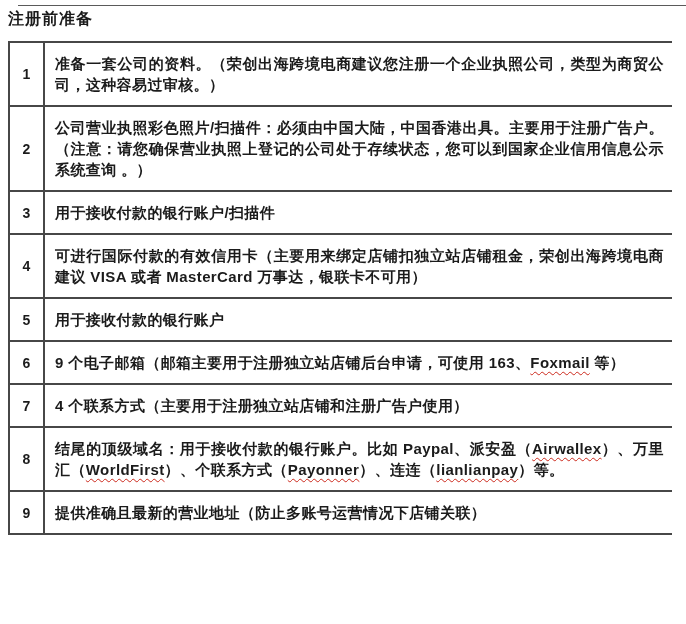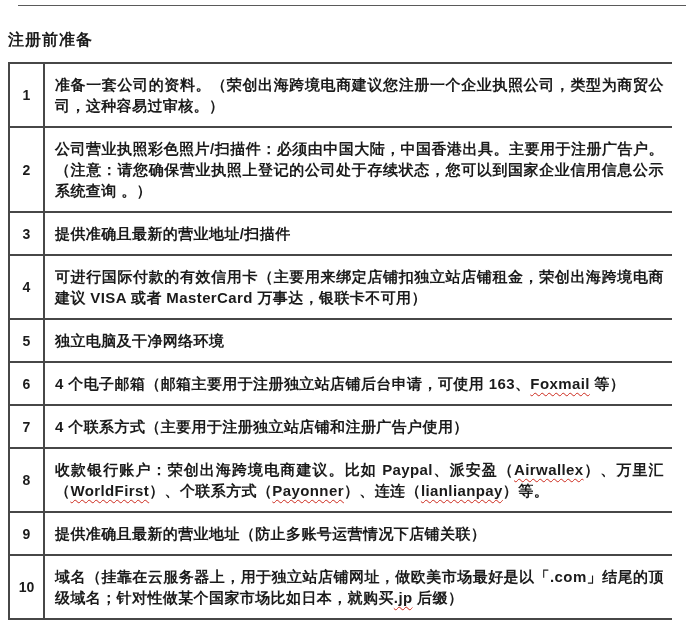--- a/index.html
+++ b/index.html
@@ -28,21 +28,21 @@
     height: 624px;
   }
   .top-rule {
     margin: 5px 0 0 18px;
     border-top: 1px solid #5a5a5a;
     height: 0;
   }
   .doc-title {
     font-size: 16px;
     line-height: 19px;
-    margin: 24px 0 13px 8px;
+    margin: 3px 0 13px 8px;
     letter-spacing: 1px;
   }
   table.prep-table {
     border-collapse: collapse;
     table-layout: fixed;
     margin-left: 8px;
     width: 664px;
   }
   .prep-table td {
     border-top: 2px solid var(--border-color);
@@ -90,52 +90,48 @@
     <td class="content-cell"><span>准备一套公司的资料。（荣创出海跨境电商建议您注册一个企业执照公司，类型为商贸公司，这种容易过审核。）</span></td>
   </tr>
 
   <tr>
     <td class="num-cell">2</td>
     <td class="content-cell"><span>公司营业执照彩色照片/扫描件：必须由中国大陆，中国香港出具。主要用于注册广告户。（注意：请您确保营业执照上登记的公司处于存续状态，您可以到国家企业信用信息公示系统查询 。）</span></td>
   </tr>
 
   <tr>
     <td class="num-cell">3</td>
-    <td class="content-cell"><span>提供准确且最新的营业地址/扫描件</span></td>
+    <td class="content-cell"><span>用于接收付款的银行账户/扫描件</span></td>
   </tr>
 
   <tr>
     <td class="num-cell">4</td>
     <td class="content-cell"><span>可进行国际付款的有效信用卡（主要用来绑定店铺扣独立站店铺租金，荣创出海跨境电商建议 VISA 或者 MasterCard 万事达，银联卡不可用）</span></td>
   </tr>
 
   <tr>
     <td class="num-cell">5</td>
-    <td class="content-cell"><span>独立电脑及干净网络环境</span></td>
+    <td class="content-cell"><span>用于接收付款的银行账户</span></td>
   </tr>
 
   <tr>
     <td class="num-cell">6</td>
-    <td class="content-cell"><span>4 个电子邮箱（邮箱主要用于注册独立站店铺后台申请，可使用 163、</span><span class="wavy">Foxmail</span><span> 等）</span></td>
+    <td class="content-cell"><span>9 个电子邮箱（邮箱主要用于注册独立站店铺后台申请，可使用 163、</span><span class="wavy">Foxmail</span><span> 等）</span></td>
   </tr>
 
   <tr>
     <td class="num-cell">7</td>
     <td class="content-cell"><span>4 个联系方式（主要用于注册独立站店铺和注册广告户使用）</span></td>
   </tr>
 
   <tr>
     <td class="num-cell">8</td>
-    <td class="content-cell"><span>收款银行账户：荣创出海跨境电商建议。比如 Paypal、派安盈（</span><span class="wavy">Airwallex</span><span>）、万里汇（</span><span class="wavy">WorldFirst</span><span>）、个联系方式（</span><span class="wavy">Payonner</span><span>）、连连（</span><span class="wavy">lianlianpay</span><span>）等。</span></td>
+    <td class="content-cell"><span>结尾的顶级域名：用于接收付款的银行账户。比如 Paypal、派安盈（</span><span class="wavy">Airwallex</span><span>）、万里汇（</span><span class="wavy">WorldFirst</span><span>）、个联系方式（</span><span class="wavy">Payonner</span><span>）、连连（</span><span class="wavy">lianlianpay</span><span>）等。</span></td>
   </tr>
 
   <tr>
     <td class="num-cell">9</td>
     <td class="content-cell"><span>提供准确且最新的营业地址（防止多账号运营情况下店铺关联）</span></td>
   </tr>
 
-  <tr>
-    <td class="num-cell">10</td>
-    <td class="content-cell"><span>域名（挂靠在云服务器上，用于独立站店铺网址，做欧美市场最好是以「.com」结尾的顶级域名；针对性做某个国家市场比如日本，就购买</span><span class="wavy">.jp</span><span> 后缀）</span></td>
-  </tr>
 </tbody>
   </table>
 </div>
 
 </body></html>

